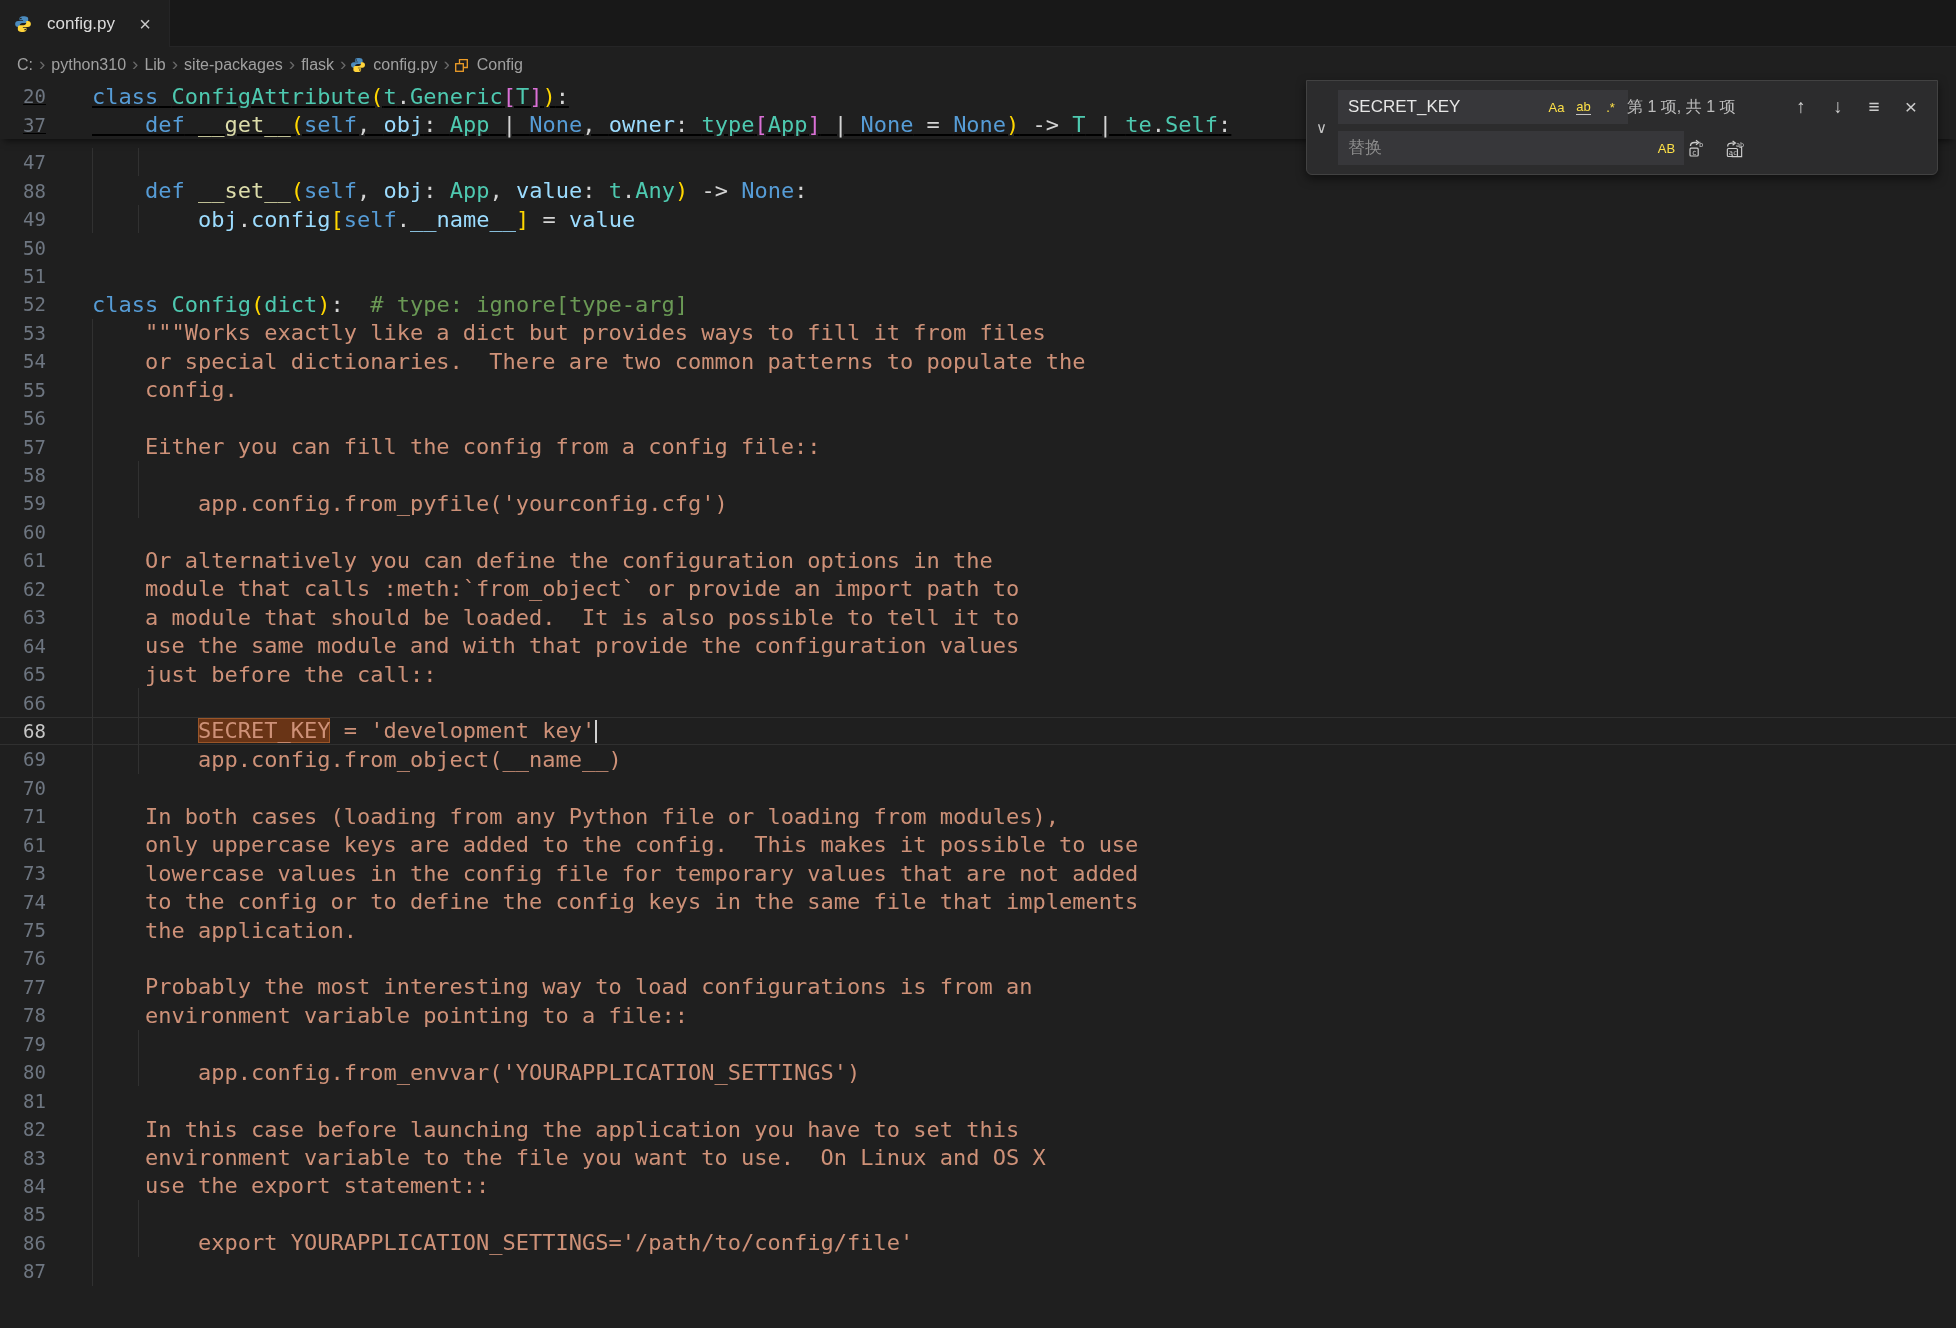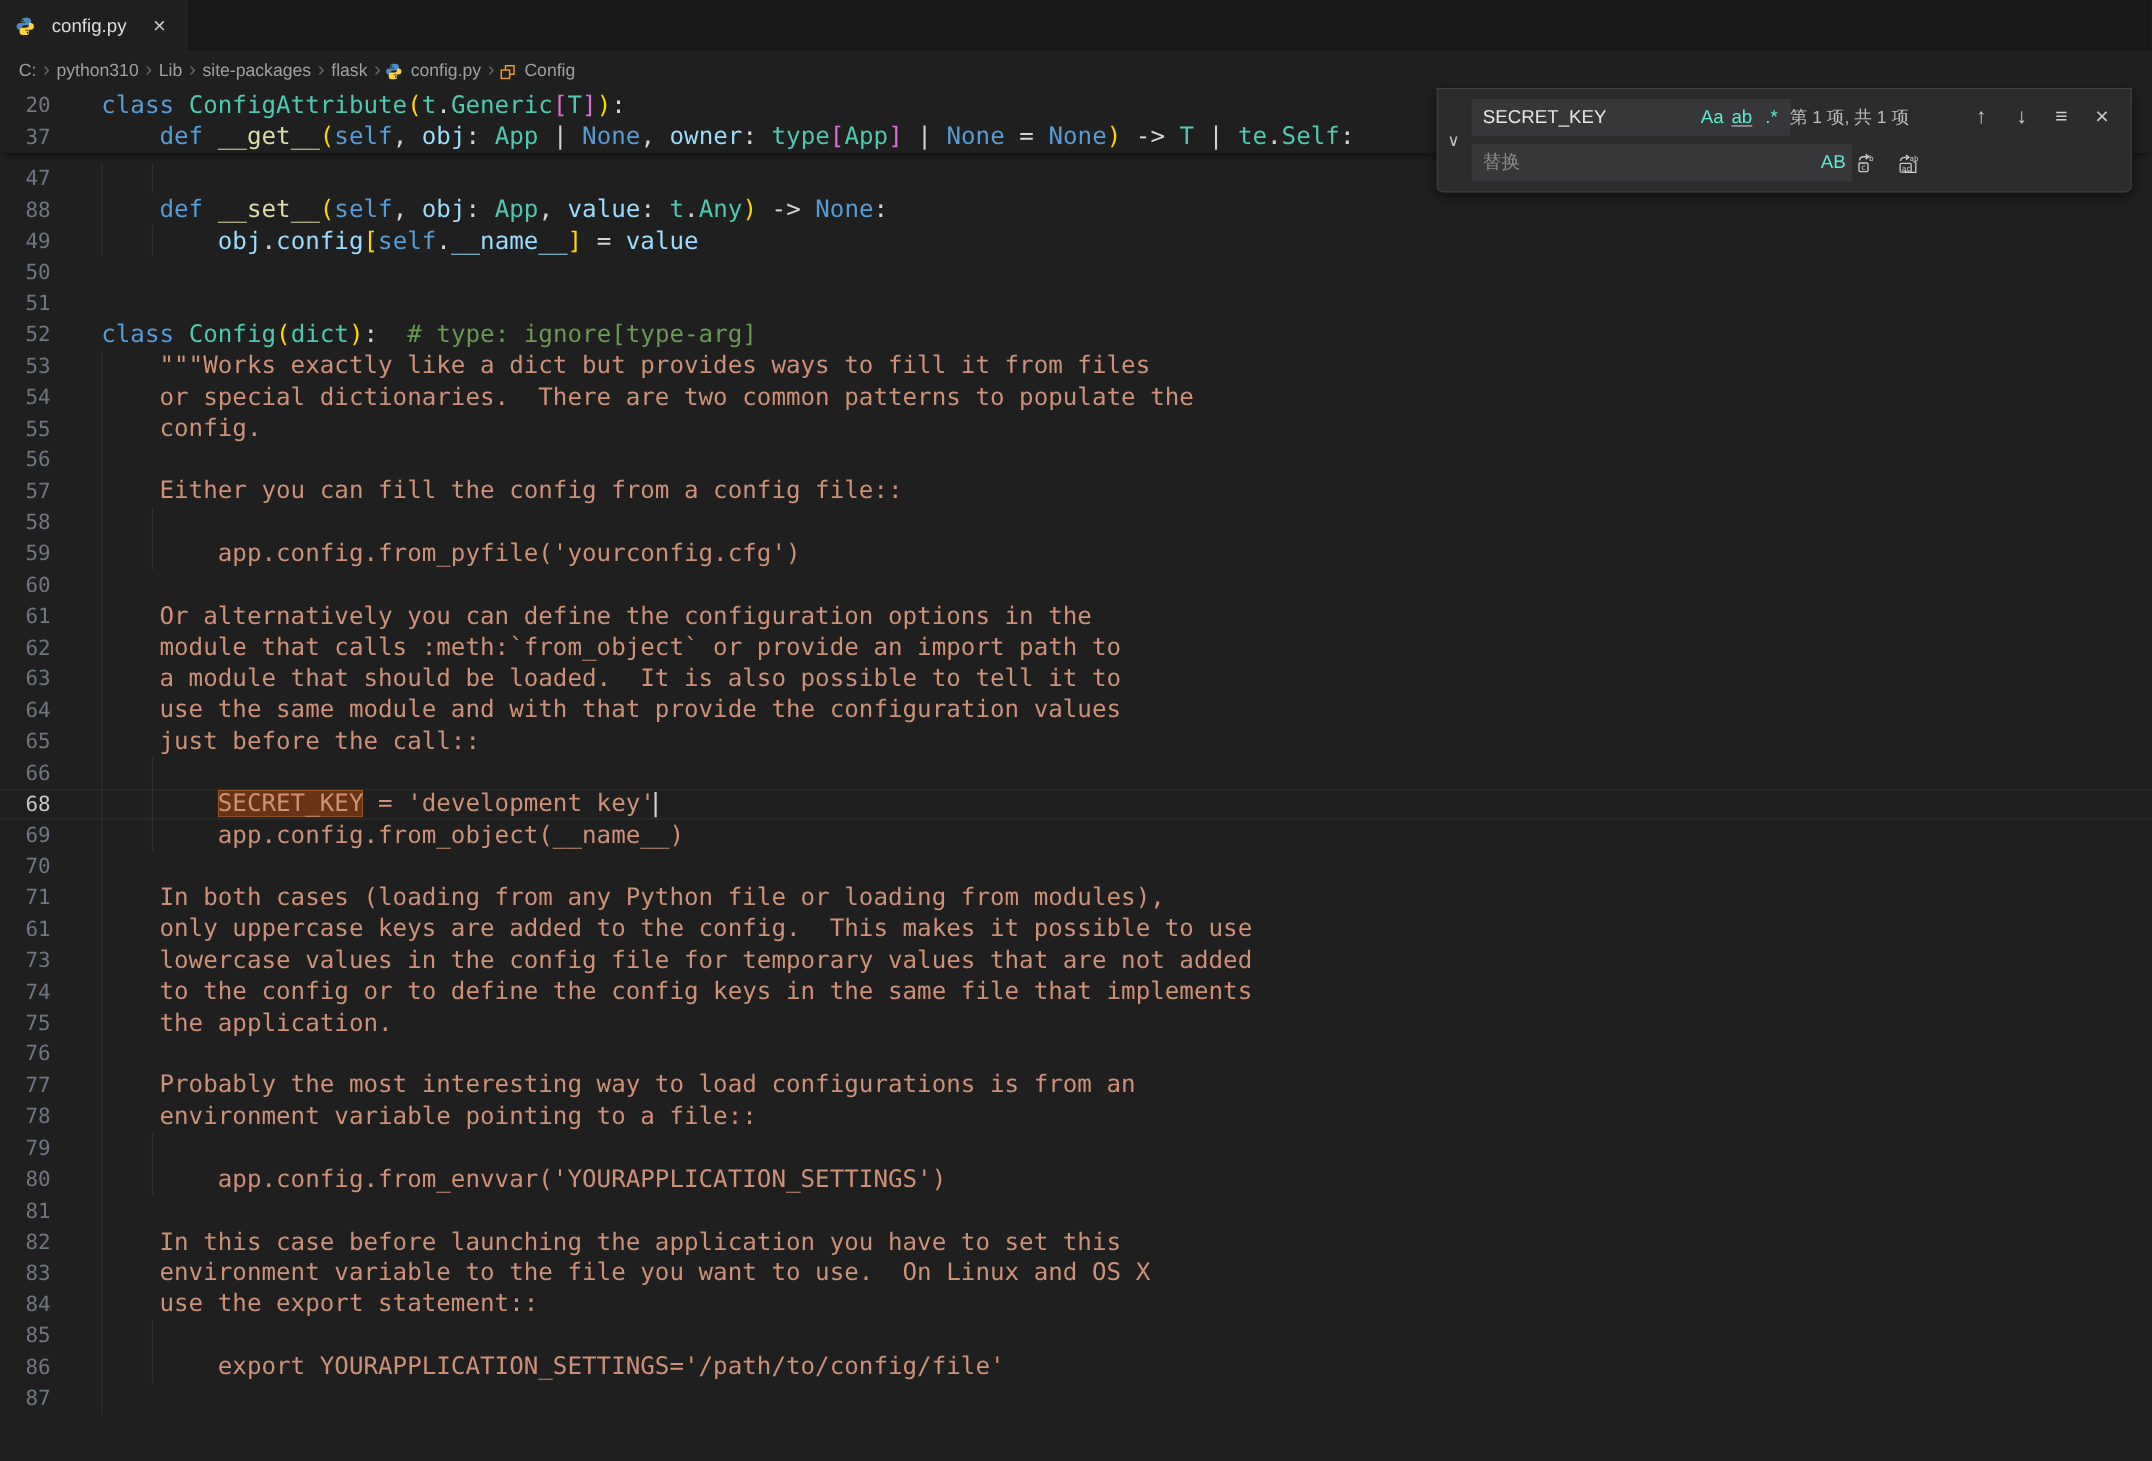--- a/index.html
+++ b/index.html
@@ -17,21 +17,21 @@
   .tab .tab-close{margin-left:14px;color:#c8c8c8;font-size:20px;line-height:20px;
     width:24px;height:24px;display:flex;align-items:center;justify-content:center;border-radius:4px;cursor:pointer;}
   
   .breadcrumb{position:absolute;top:47px;left:0;right:0;height:35px;display:flex;
     align-items:center;padding-left:15px;color:#a0a0a0;font-size:16px;z-index:4;}
   .bc-item{padding:0 2px;cursor:pointer;}
   .bc-sep{color:#686868;font-size:19px;padding:0 4px 2px 4px;}
   .bc-icon{display:flex;align-items:center;margin-right:5px;}
   
   .sticky{position:absolute;top:82px;left:0;right:0;background:#1f1f1f;z-index:3;
-    box-shadow:0 6px 7px -4px rgba(0,0,0,.55);}
+    box-shadow:0 6px 7px -4px rgba(0,0,0,.55);text-decoration:underline;}
   .code-area{position:absolute;top:148px;left:0;right:0;bottom:0;overflow:hidden;z-index:1;}
   .row{position:relative;height:28.45px;display:flex;align-items:center;}
   .num{flex:0 0 46px;text-align:right;color:#6e7681;
     font-family:"DejaVu Sans Mono",monospace;font-size:19px;}
   .code{margin-left:46px;white-space:pre;font-family:"DejaVu Sans Mono",monospace;
     font-size:22px;color:#d4d4d4;position:relative;}
   .guide{position:absolute;top:0;bottom:0;width:1px;background:#313131;}
   .row.active{box-shadow:inset 0 1px 0 rgba(255,255,255,.08),inset 0 -1px 0 rgba(255,255,255,.08);}
   .row.active .num{color:#c6c6c6;}
   
@@ -48,21 +48,21 @@
   .f-toggle{position:absolute;left:1px;top:1px;bottom:1px;width:27px;display:flex;
     align-items:center;justify-content:center;color:#c5c5c5;font-size:15px;cursor:pointer;}
   .f-box{position:absolute;background:#37373a;display:flex;align-items:center;
     padding:0 4px 0 8px;}
   .f-find-box{left:31px;top:9px;width:278px;height:34px;}
   .f-replace-box{left:31px;top:50px;width:334px;height:34px;}
   .f-box input{flex:1;min-width:0;background:transparent;border:none;outline:none;
     color:#e6e6e6;font-size:17px;font-family:"Liberation Sans",sans-serif;}
   .f-box input::placeholder{color:#8b8b8b;}
   .f-opt{flex:0 0 auto;width:27px;height:26px;display:flex;align-items:center;
-    justify-content:center;color:#5eead4;font-size:17px;border-radius:4px;cursor:pointer;text-align:center;}
+    justify-content:center;color:#fde047;font-size:13px;border-radius:4px;cursor:pointer;text-align:center;}
   .f-opt .ww{border-bottom:1px solid #c5c5c5;line-height:14px;}
   .f-count{position:absolute;left:320px;top:9px;height:34px;display:flex;
     align-items:center;color:#bdbdbd;font-size:16px;white-space:nowrap;}
   .f-btn{position:absolute;top:12px;width:30px;height:28px;display:flex;align-items:center;
     justify-content:center;color:#cccccc;font-size:19px;border-radius:4px;cursor:pointer;}
   .f-btn.rrow{top:53px;}
   .f-up{left:479px}.f-down{left:516px}.f-sel{left:552px}.f-close{left:589px;font-size:21px}
   .f-rep{left:374px}.f-repall{left:412px}
 </style>
 </head>

